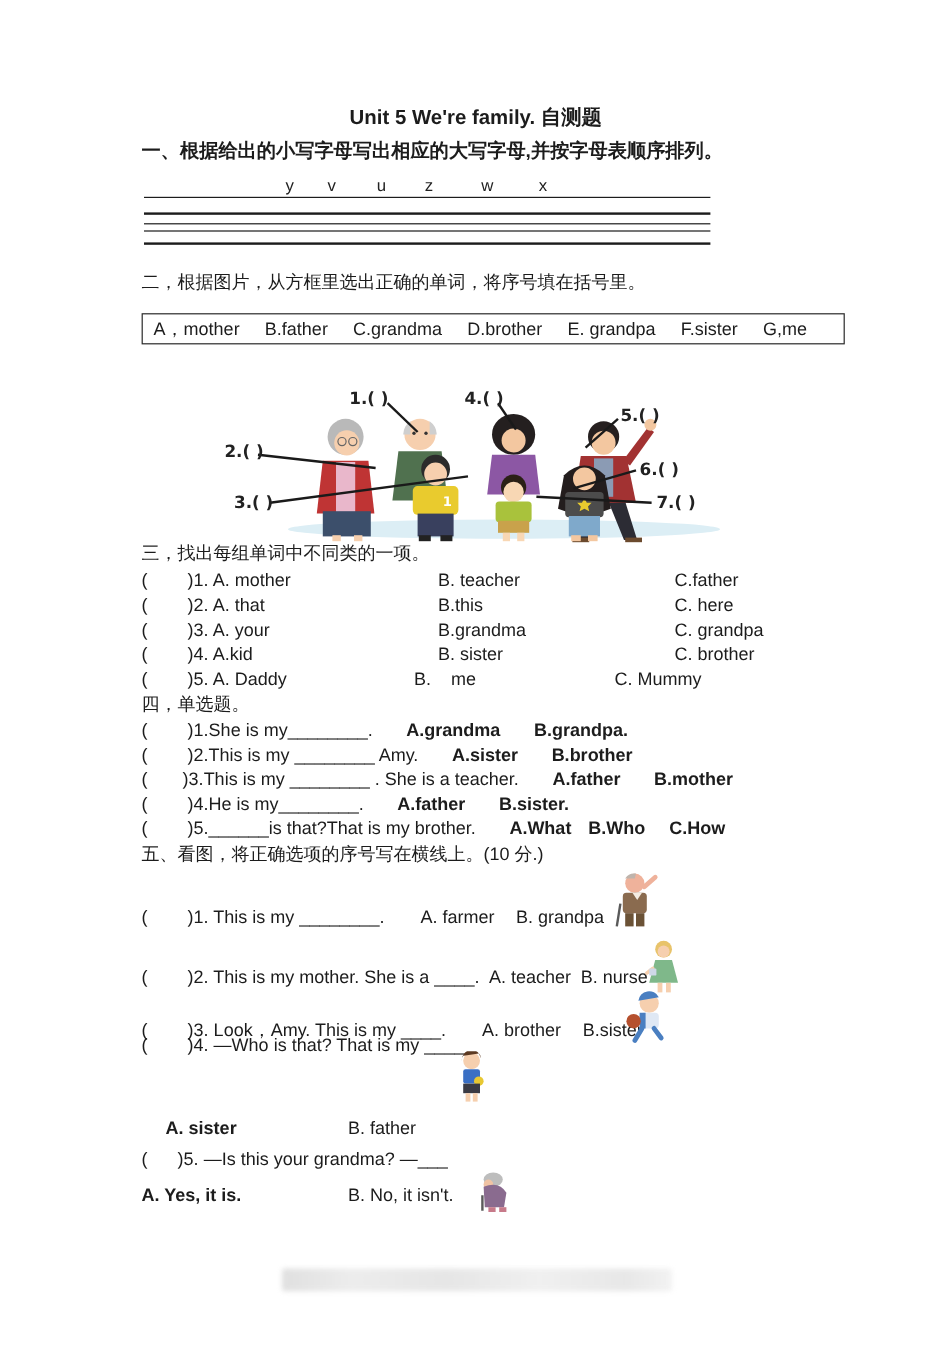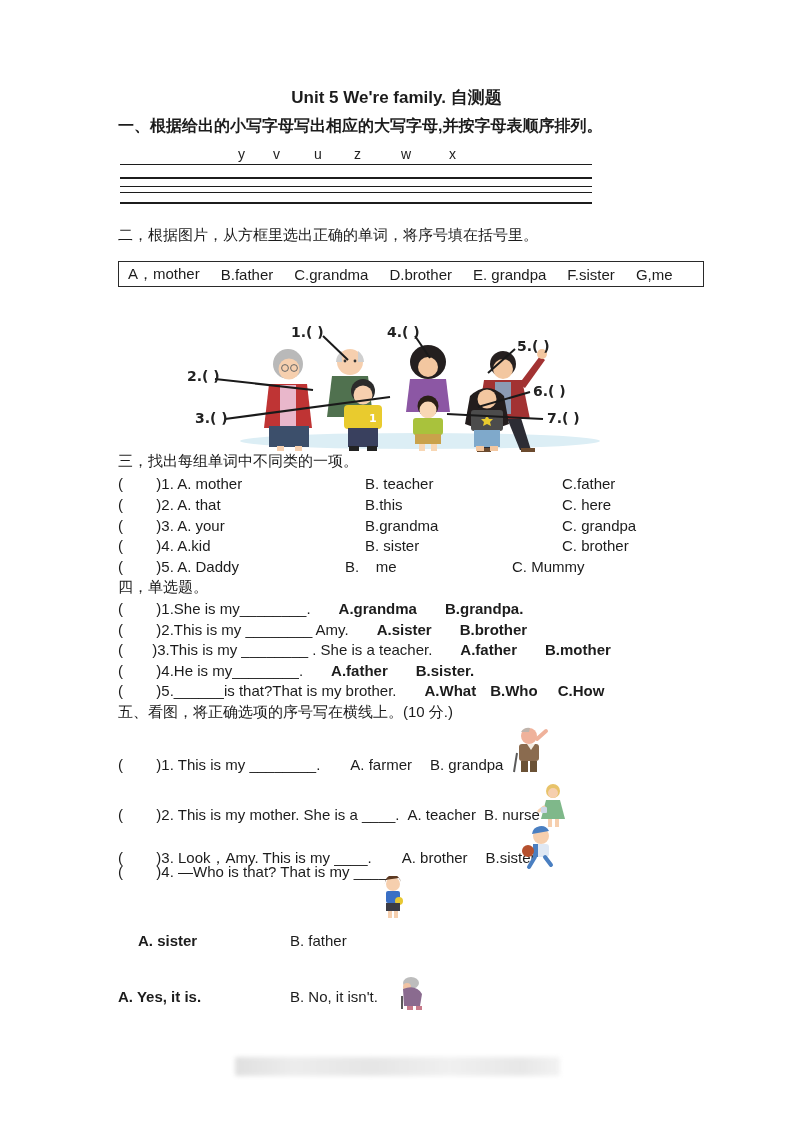--- a/index.html
+++ b/index.html
@@ -195,20 +195,21 @@
 
   <div class="abs s5-row" style="top:756px;left:118px;"><span>(        )1. </span><span>This is my ________.</span><span class="opt">A. farmer</span><span class="opt">B. grandpa</span></div>
 
   <div class="abs s5-row" style="top:806px;left:118px;"><span>(        )2. </span><span>This is my mother. She is a ____.</span><span class="opt tight">A. teacher</span><span class="opt tight">B. nurse</span></div>
 
   <div class="abs s5-row" style="top:849px;left:118px;"><span>(        )3. </span><span>Look，Amy. This is my ____.</span><span class="opt">A. brother</span><span class="opt">B.sister</span></div>
 
   <div class="abs s5-row" style="top:863px;left:118px;"><span>(        )4. </span><span>—Who is that? That is my ____</span></div>
   <div class="abs opt-line" style="top:932px;left:138px;"><span class="optA" style="width:152px;">A. sister</span><span>B. father</span></div>
 
+  <div class="abs s5-row" style="top:958px;left:118px;"><span>(      )5. </span><span>—Is this your grandma? —___</span></div>
   <div class="abs opt-line" style="top:988px;left:118px;"><span class="optA" style="width:172px;">A. Yes, it is.</span><span>B. No, it isn't.</span></div>
 
   <svg class="abs" style="top:725px;left:507px;" width="48" height="50" viewBox="0 0 48 50">
     <circle cx="22" cy="11" r="8" fill="#efb29b"></circle>
     <path d="M14,7 a9,9 0 0 1 9,-4 l-1,4 Z" fill="#bfb4ac"></path>
     <line x1="30" y1="14" x2="39" y2="6" stroke="#efb29b" stroke-width="4" stroke-linecap="round"></line>
     <rect x="12" y="19" width="20" height="17" rx="3" fill="#8a6b4f"></rect>
     <path d="M20,19 l4,6 4,-6 Z" fill="#f4ede4"></path>
     <rect x="14" y="36" width="7" height="11" fill="#6b5236"></rect>
       <rect x="23" y="36" width="7" height="11" fill="#6b5236"></rect>

